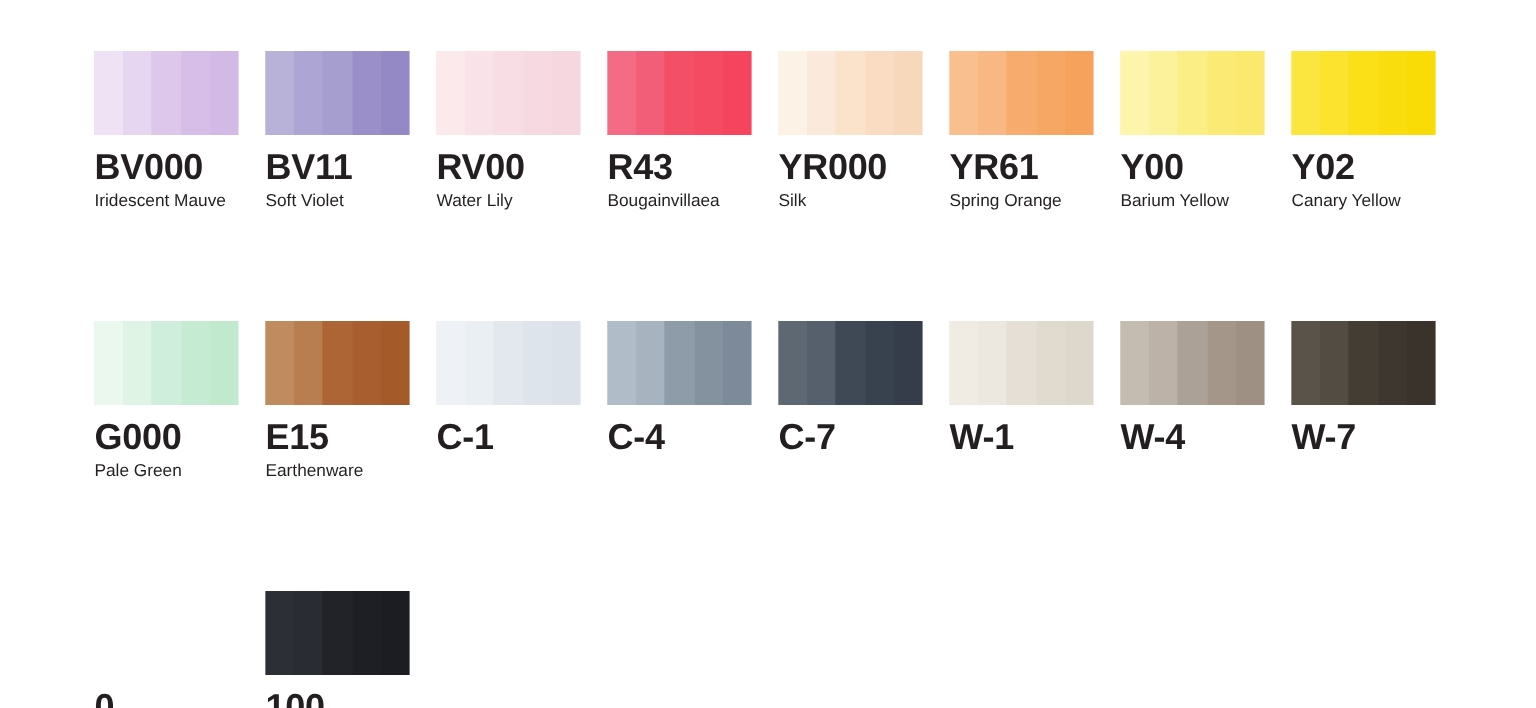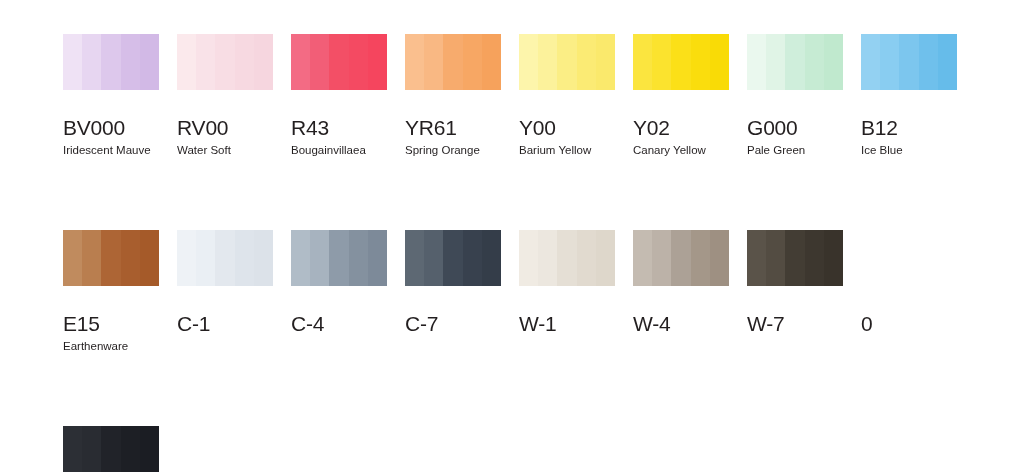--- a/index.html
+++ b/index.html
@@ -43,25 +43,25 @@
     flex-direction: row;
   }
   .swatch-chip .band {
     height: 100%;
     flex: 1 1 auto;
   }
   .swatch-chip.is-empty {
     background: transparent;
   }
   .swatch-code {
-    font-size: 21px;
-    font-weight: normal;
+    font-size: 24px;
+    font-weight: bold;
     color: #231f20;
     letter-spacing: -0.2px;
-    margin-top: 28px;
+    margin-top: 12px;
     line-height: 20px;
     white-space: nowrap;
   }
   .swatch-name {
     font-size: 11.5px;
     font-weight: normal;
     color: #231f20;
     margin-top: 6px;
     line-height: 13px;
     white-space: nowrap;
@@ -77,42 +77,64 @@
           <div class="band" style="background: rgb(239, 226, 245);"></div>
           <div class="band" style="background: rgb(231, 214, 241);"></div>
           <div class="band" style="background: rgb(221, 200, 236);"></div>
           <div class="band" style="background: rgb(214, 190, 232);"></div>
           <div class="band" style="background: rgb(210, 185, 230);"></div>
         </div>
         <div class="swatch-code">BV000</div>
         <div class="swatch-name">Iridescent Mauve</div>
       </div>
       <div class="swatch-cell">
+        <div class="swatch-chip" style="background: rgb(167, 155, 208);">
+          <div class="band" style="background: rgb(184, 178, 216);"></div>
+          <div class="band" style="background: rgb(173, 165, 211);"></div>
+          <div class="band" style="background: rgb(167, 158, 208);"></div>
+          <div class="band" style="background: rgb(155, 143, 201);"></div>
+          <div class="band" style="background: rgb(148, 136, 197);"></div>
+        </div>
+        <div class="swatch-code">BV11</div>
+        <div class="swatch-name">Soft Violet</div>
+      </div>
+      <div class="swatch-cell">
         <div class="swatch-chip" style="background: rgb(248, 221, 228);">
           <div class="band" style="background: rgb(251, 233, 236);"></div>
           <div class="band" style="background: rgb(249, 226, 232);"></div>
           <div class="band" style="background: rgb(248, 221, 228);"></div>
           <div class="band" style="background: rgb(247, 217, 225);"></div>
           <div class="band" style="background: rgb(246, 214, 223);"></div>
         </div>
         <div class="swatch-code">RV00</div>
-        <div class="swatch-name">Water Soft</div>
+        <div class="swatch-name">Water Lily</div>
       </div>
       <div class="swatch-cell">
         <div class="swatch-chip" style="background: rgb(244, 85, 108);">
           <div class="band" style="background: rgb(243, 107, 132);"></div>
           <div class="band" style="background: rgb(242, 94, 119);"></div>
           <div class="band" style="background: rgb(243, 79, 102);"></div>
           <div class="band" style="background: rgb(244, 74, 98);"></div>
           <div class="band" style="background: rgb(245, 69, 94);"></div>
         </div>
         <div class="swatch-code">R43</div>
         <div class="swatch-name">Bougainvillaea</div>
       </div>
       <div class="swatch-cell">
+        <div class="swatch-chip" style="background: rgb(250, 226, 203);">
+          <div class="band" style="background: rgb(252, 242, 230);"></div>
+          <div class="band" style="background: rgb(251, 234, 219);"></div>
+          <div class="band" style="background: rgb(250, 226, 203);"></div>
+          <div class="band" style="background: rgb(249, 220, 194);"></div>
+          <div class="band" style="background: rgb(248, 216, 187);"></div>
+        </div>
+        <div class="swatch-code">YR000</div>
+        <div class="swatch-name">Silk</div>
+      </div>
+      <div class="swatch-cell">
         <div class="swatch-chip" style="background: rgb(248, 176, 119);">
           <div class="band" style="background: rgb(250, 191, 142);"></div>
           <div class="band" style="background: rgb(249, 184, 131);"></div>
           <div class="band" style="background: rgb(247, 171, 109);"></div>
           <div class="band" style="background: rgb(247, 167, 100);"></div>
           <div class="band" style="background: rgb(246, 162, 92);"></div>
         </div>
         <div class="swatch-code">YR61</div>
         <div class="swatch-name">Spring Orange</div>
       </div>
@@ -143,31 +165,20 @@
           <div class="band" style="background: rgb(234, 248, 238);"></div>
           <div class="band" style="background: rgb(224, 244, 230);"></div>
           <div class="band" style="background: rgb(207, 238, 219);"></div>
           <div class="band" style="background: rgb(198, 235, 211);"></div>
           <div class="band" style="background: rgb(192, 233, 206);"></div>
         </div>
         <div class="swatch-code">G000</div>
         <div class="swatch-name">Pale Green</div>
       </div>
       <div class="swatch-cell">
-        <div class="swatch-chip" style="background: rgb(126, 200, 239);">
-          <div class="band" style="background: rgb(147, 209, 242);"></div>
-          <div class="band" style="background: rgb(137, 205, 241);"></div>
-          <div class="band" style="background: rgb(124, 198, 238);"></div>
-          <div class="band" style="background: rgb(111, 192, 236);"></div>
-          <div class="band" style="background: rgb(102, 188, 234);"></div>
-        </div>
-        <div class="swatch-code">B12</div>
-        <div class="swatch-name">Ice Blue</div>
-      </div>
-      <div class="swatch-cell">
         <div class="swatch-chip" style="background: rgb(176, 106, 60);">
           <div class="band" style="background: rgb(192, 139, 94);"></div>
           <div class="band" style="background: rgb(185, 126, 79);"></div>
           <div class="band" style="background: rgb(173, 101, 53);"></div>
           <div class="band" style="background: rgb(168, 94, 46);"></div>
           <div class="band" style="background: rgb(165, 90, 41);"></div>
         </div>
         <div class="swatch-code">E15</div>
         <div class="swatch-name">Earthenware</div>
       </div>

